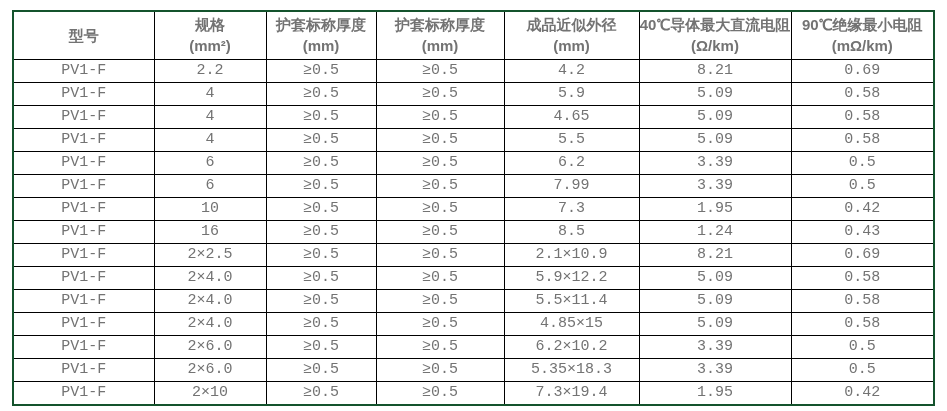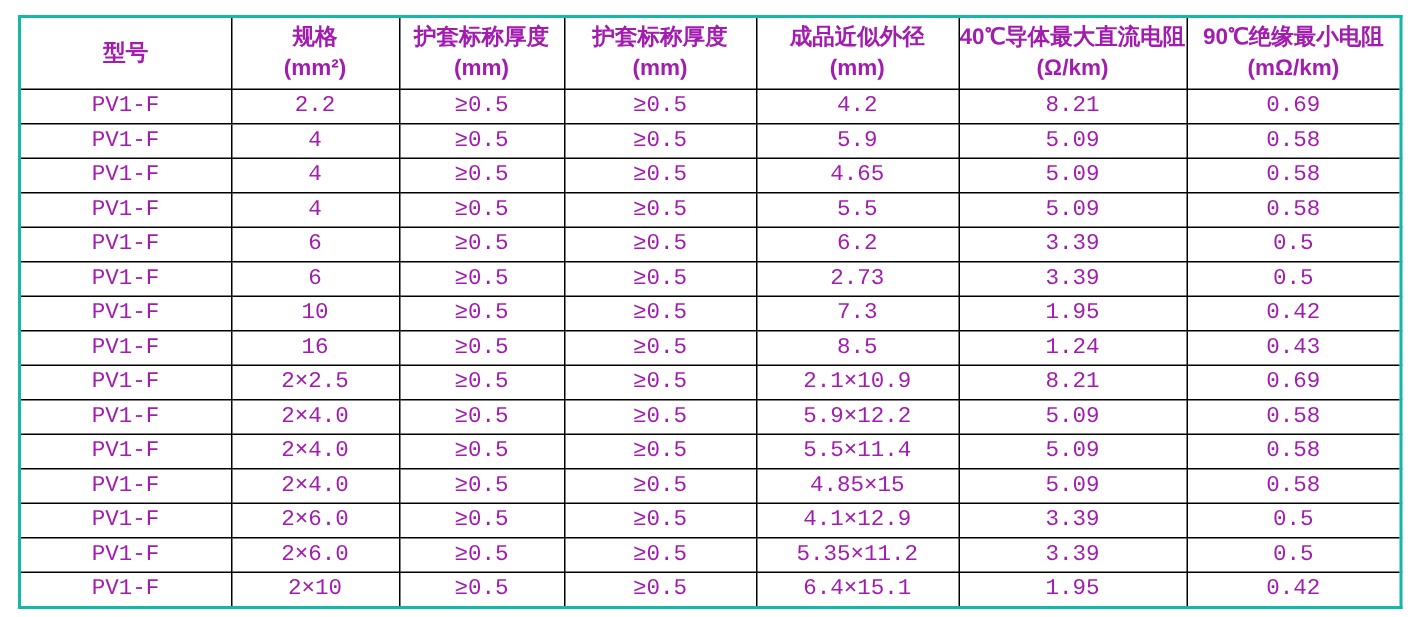--- a/index.html
+++ b/index.html
@@ -11,22 +11,22 @@
     overflow: hidden;
     font-family: "Liberation Sans", sans-serif;
   }
   .page {
     padding: 10px 0 0 12px;
   }
   table.spec-table {
     border-collapse: collapse;
     table-layout: fixed;
     width: 921px;
-    border: 2px solid #14b8a6;
-    color: #a21caf;
+    border: 2px solid #14532d;
+    color: #737373;
   }
   table.spec-table th,
   table.spec-table td {
     border: 1px solid #000000;
     text-align: center;
     vertical-align: middle;
     padding: 0;
     overflow: hidden;
     white-space: nowrap;
   }
@@ -144,21 +144,21 @@
           <td>≥0.5</td>
           <td>6.2</td>
           <td>3.39</td>
           <td>0.5</td>
         </tr>
         <tr>
           <td>PV1-F</td>
           <td>6</td>
           <td>≥0.5</td>
           <td>≥0.5</td>
-          <td>2.73</td>
+          <td>7.99</td>
           <td>3.39</td>
           <td>0.5</td>
         </tr>
         <tr>
           <td>PV1-F</td>
           <td>10</td>
           <td>≥0.5</td>
           <td>≥0.5</td>
           <td>7.3</td>
           <td>1.95</td>
@@ -207,37 +207,37 @@
           <td>≥0.5</td>
           <td>4.85×15</td>
           <td>5.09</td>
           <td>0.58</td>
         </tr>
         <tr>
           <td>PV1-F</td>
           <td>2×6.0</td>
           <td>≥0.5</td>
           <td>≥0.5</td>
-          <td>4.1×12.9</td>
+          <td>6.2×10.2</td>
           <td>3.39</td>
           <td>0.5</td>
         </tr>
         <tr>
           <td>PV1-F</td>
           <td>2×6.0</td>
           <td>≥0.5</td>
           <td>≥0.5</td>
-          <td>5.35×11.2</td>
+          <td>5.35×18.3</td>
           <td>3.39</td>
           <td>0.5</td>
         </tr>
         <tr>
           <td>PV1-F</td>
           <td>2×10</td>
           <td>≥0.5</td>
           <td>≥0.5</td>
-          <td>6.4×15.1</td>
+          <td>7.3×19.4</td>
           <td>1.95</td>
           <td>0.42</td>
         </tr>
       </tbody>
   </table>
 </div>
 
 </body></html>

